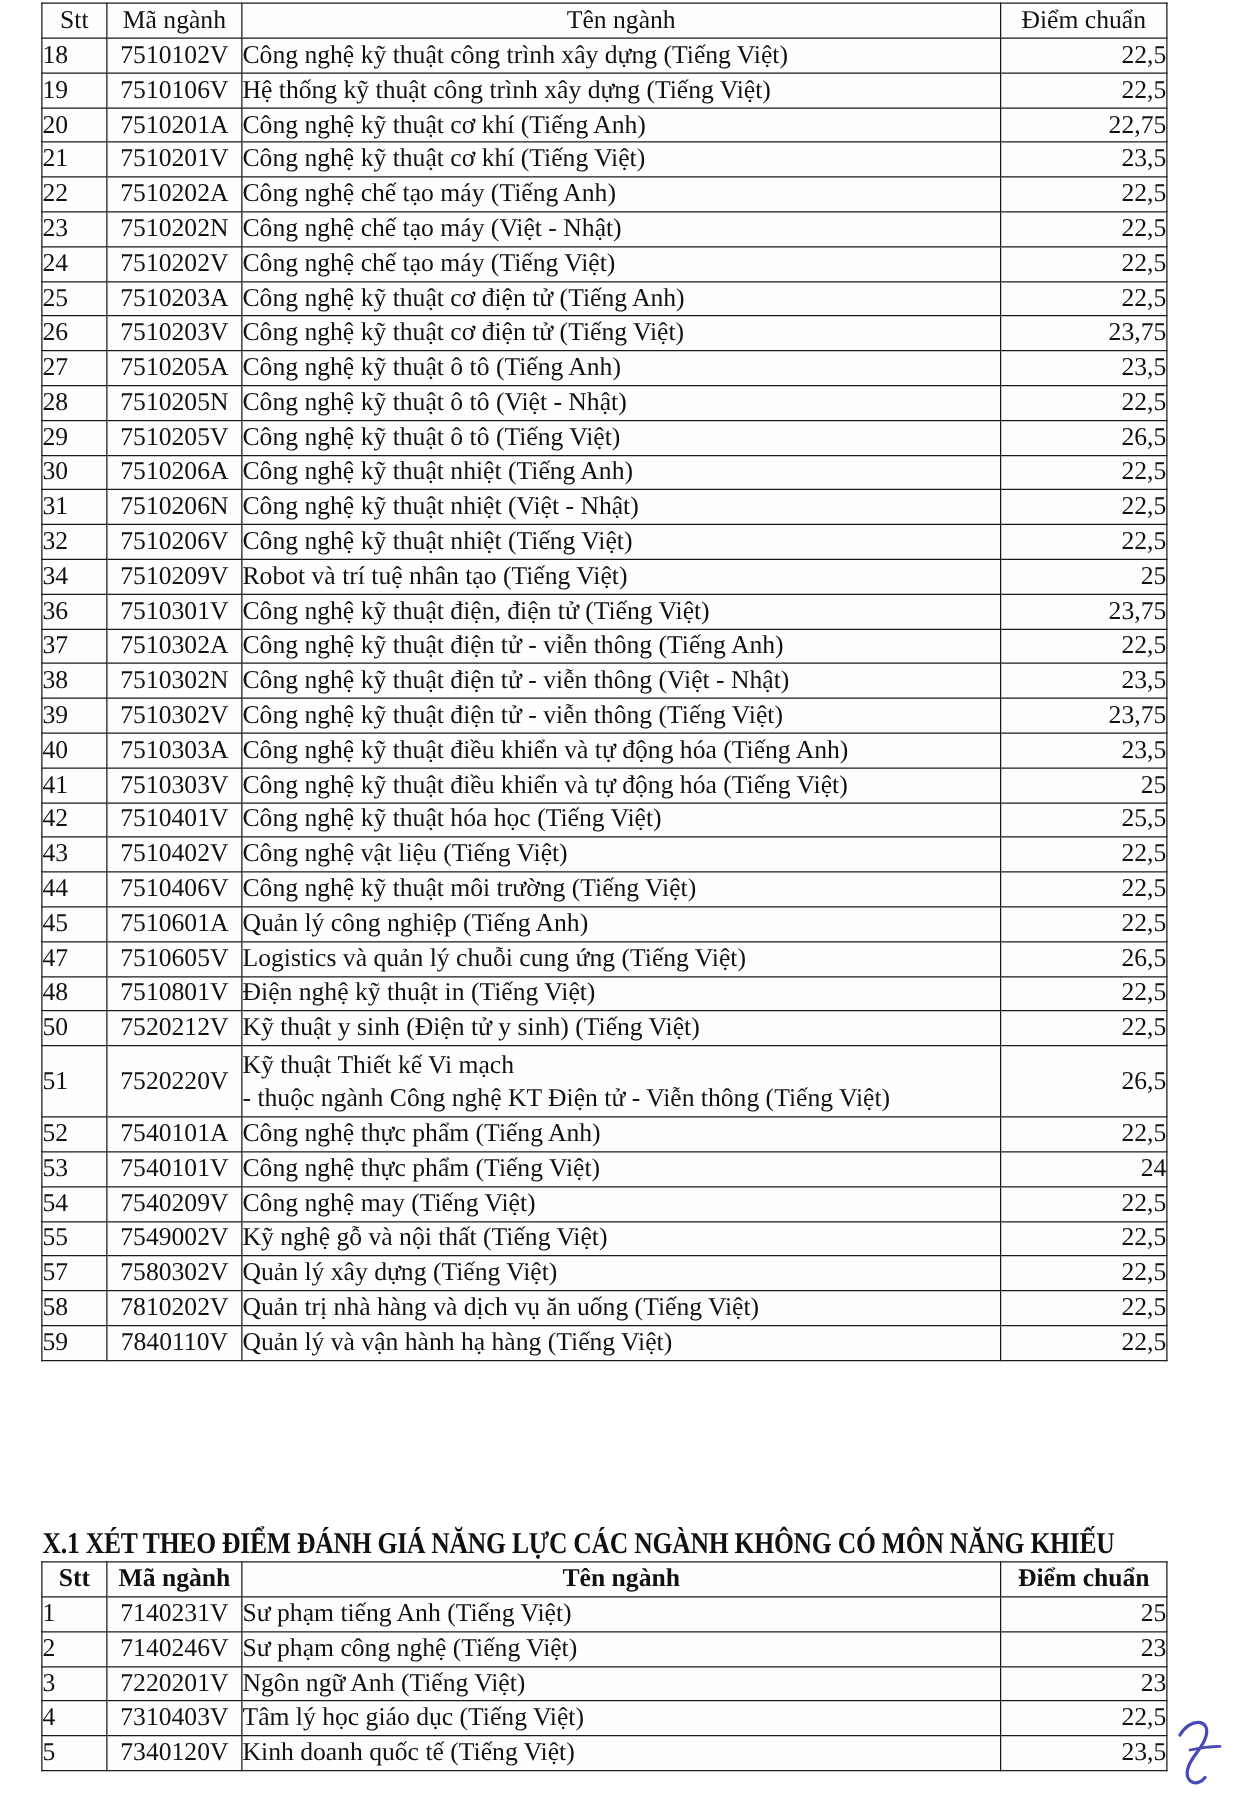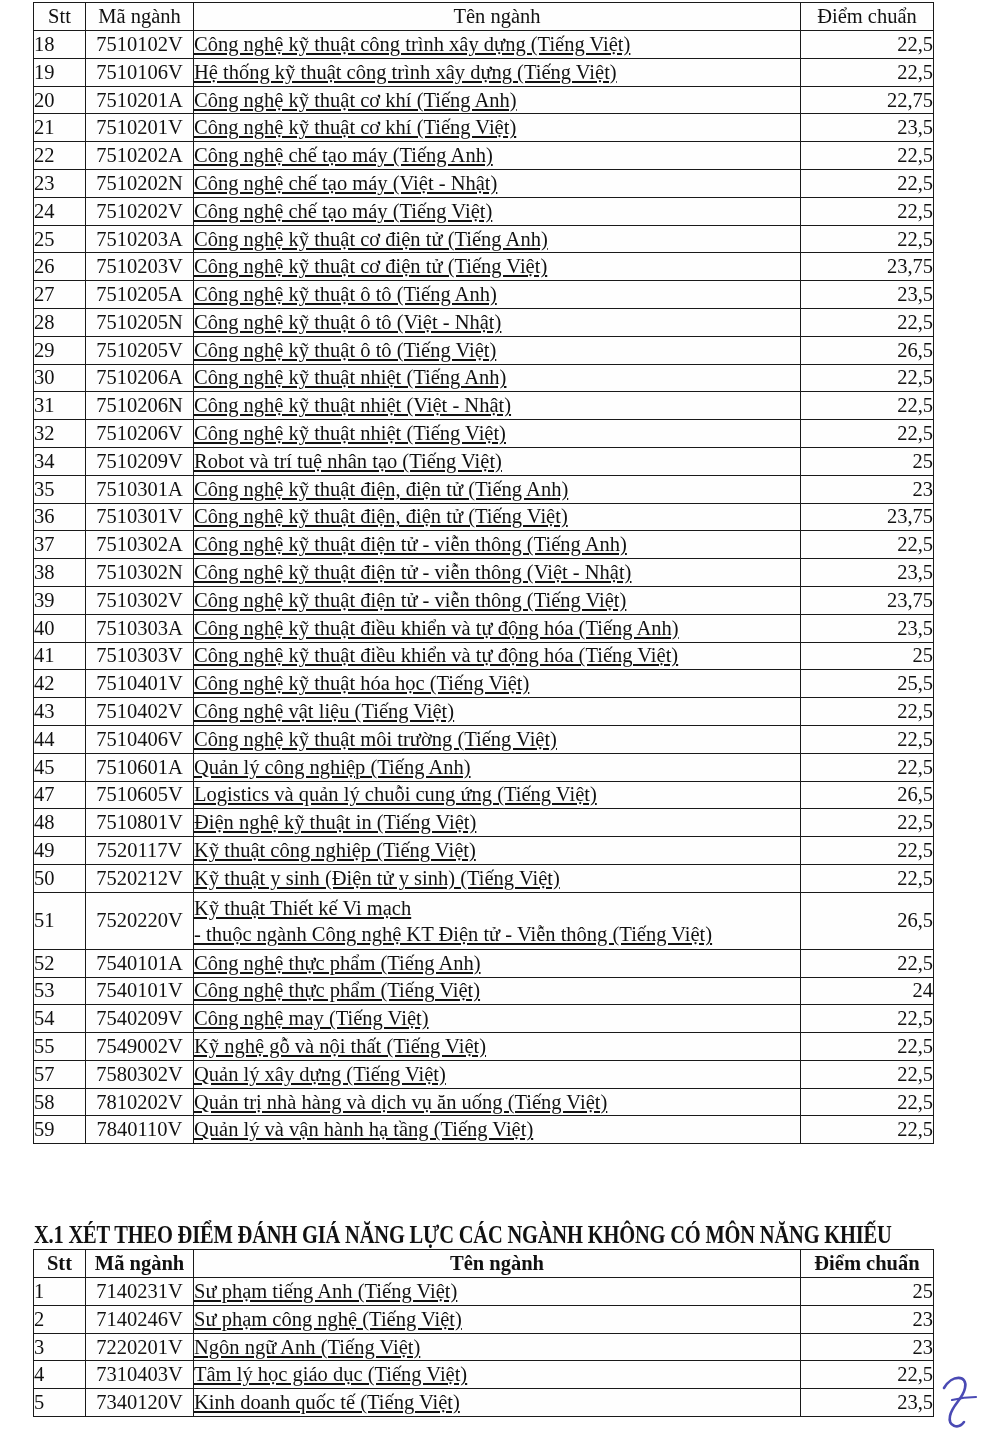--- a/index.html
+++ b/index.html
@@ -59,21 +59,20 @@
     padding-right: 5px;
     height: 26.8px;
   }
   td.code {
     text-align: center;
   }
   td.name {
     text-align: left;
     padding-left: 4px;
     white-space: nowrap;
-    text-decoration: underline;
   }
   td.score {
     text-align: right;
     padding-right: 6px;
     margin-left: 47px;
   }
 
   tr.tall td { height: 55px; }
   tr.tall td.name {
     white-space: normal;
@@ -227,26 +226,20 @@
             <td class="name">Công nghệ kỹ thuật nhiệt (Tiếng Việt)</td>
             <td class="score">22,5</td>
           </tr>
           <tr>
             <td class="stt">34</td>
             <td class="code">7510209V</td>
             <td class="name">Robot và trí tuệ nhân tạo (Tiếng Việt)</td>
             <td class="score">25</td>
           </tr>
           <tr>
-            <td class="stt">35</td>
-            <td class="code">7510301A</td>
-            <td class="name">Công nghệ kỹ thuật điện, điện tử (Tiếng Anh)</td>
-            <td class="score">23</td>
-          </tr>
-          <tr>
             <td class="stt">36</td>
             <td class="code">7510301V</td>
             <td class="name">Công nghệ kỹ thuật điện, điện tử (Tiếng Việt)</td>
             <td class="score">23,75</td>
           </tr>
           <tr>
             <td class="stt">37</td>
             <td class="code">7510302A</td>
             <td class="name">Công nghệ kỹ thuật điện tử - viễn thông (Tiếng Anh)</td>
             <td class="score">22,5</td>
@@ -302,26 +295,20 @@
           <tr>
             <td class="stt">47</td>
             <td class="code">7510605V</td>
             <td class="name">Logistics và quản lý chuỗi cung ứng (Tiếng Việt)</td>
             <td class="score">26,5</td>
           </tr>
           <tr>
             <td class="stt">48</td>
             <td class="code">7510801V</td>
             <td class="name">Điện nghệ kỹ thuật in (Tiếng Việt)</td>
-            <td class="score">22,5</td>
-          </tr>
-          <tr>
-            <td class="stt">49</td>
-            <td class="code">7520117V</td>
-            <td class="name">Kỹ thuật công nghiệp (Tiếng Việt)</td>
             <td class="score">22,5</td>
           </tr>
           <tr>
             <td class="stt">50</td>
             <td class="code">7520212V</td>
             <td class="name">Kỹ thuật y sinh (Điện tử y sinh) (Tiếng Việt)</td>
             <td class="score">22,5</td>
           </tr>
           <tr class="tall">
             <td class="stt">51</td>
@@ -364,21 +351,21 @@
           </tr>
           <tr>
             <td class="stt">58</td>
             <td class="code">7810202V</td>
             <td class="name">Quản trị nhà hàng và dịch vụ ăn uống (Tiếng Việt)</td>
             <td class="score">22,5</td>
           </tr>
           <tr>
             <td class="stt">59</td>
             <td class="code">7840110V</td>
-            <td class="name">Quản lý và vận hành hạ tầng (Tiếng Việt)</td>
+            <td class="name">Quản lý và vận hành hạ hàng (Tiếng Việt)</td>
             <td class="score">22,5</td>
           </tr>
         </tbody>
     </table>
   </div>
 
   <div id="section-heading">X.1 XÉT THEO ĐIỂM ĐÁNH GIÁ NĂNG LỰC CÁC NGÀNH KHÔNG CÓ MÔN NĂNG KHIẾU</div>
 
   <div id="table2-wrap">
     <table class="sheet">

